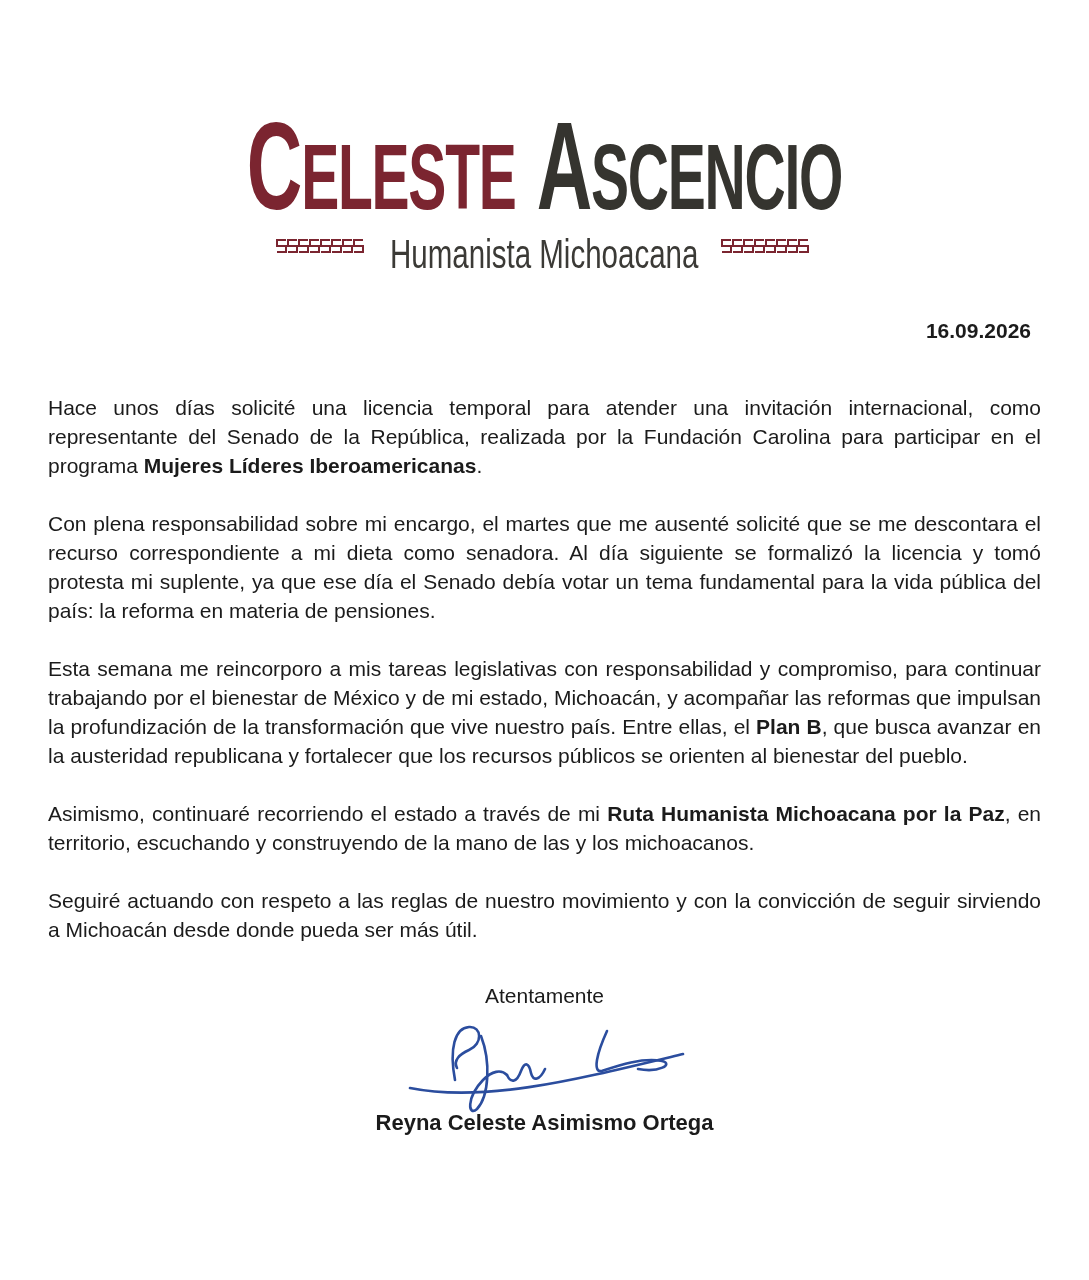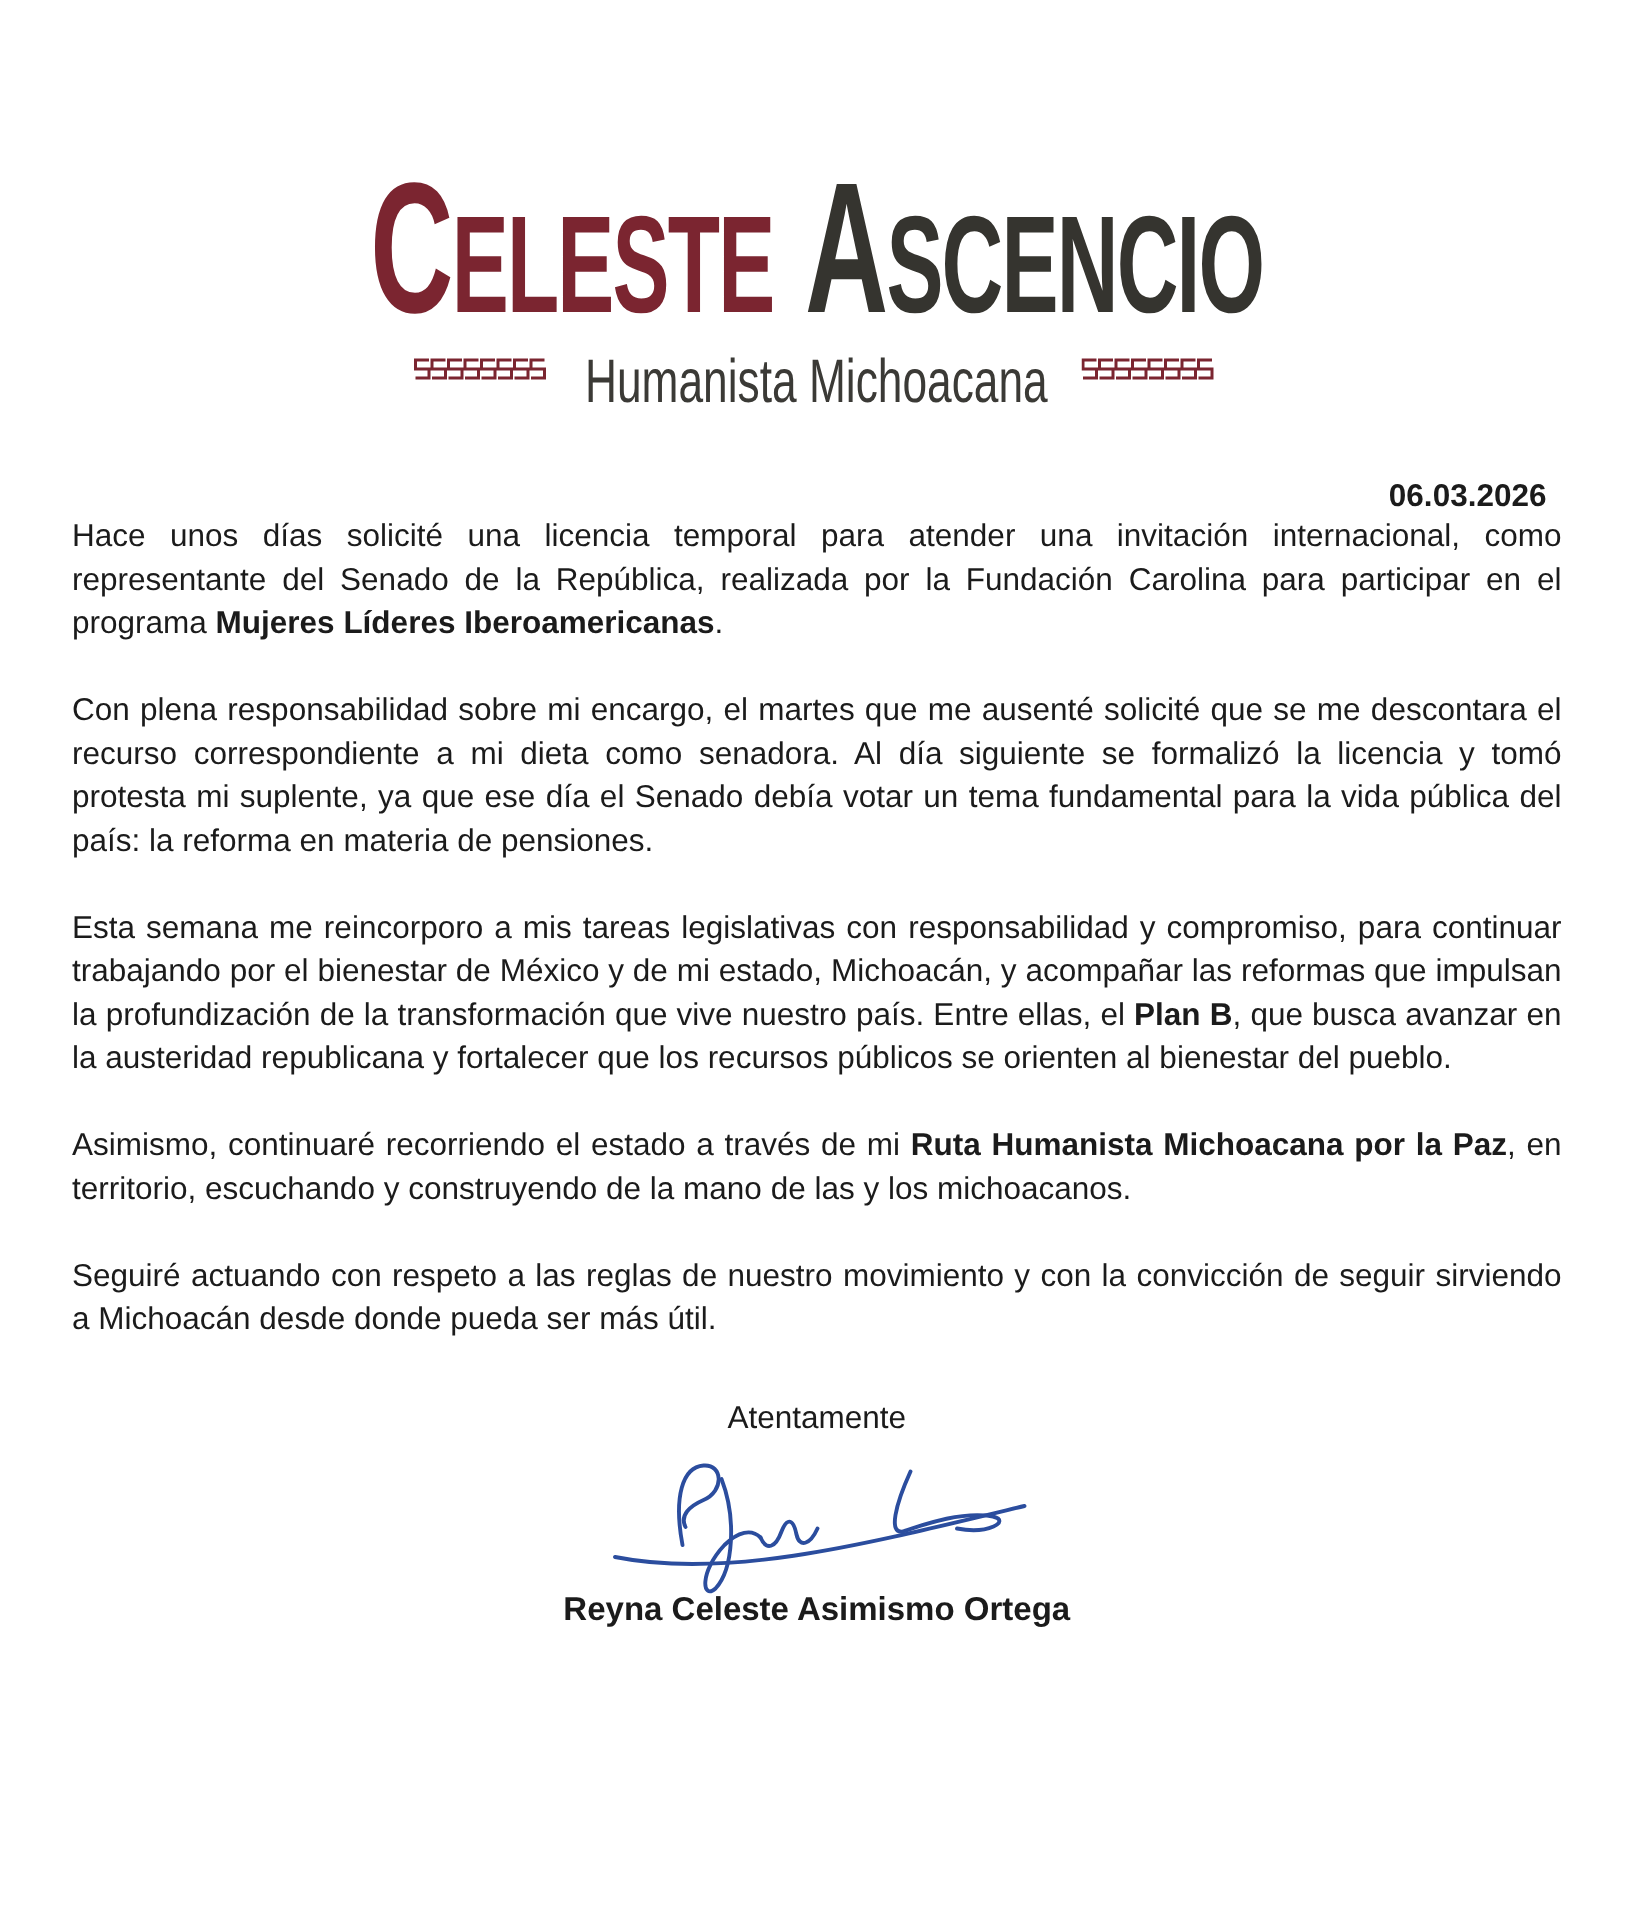--- a/index.html
+++ b/index.html
@@ -59,21 +59,21 @@
   
   .date-line {
     margin-top: 42px;
     text-align: right;
     font-weight: bold;
     font-size: 21px;
     padding-right: 10px;
   }
 
   
-  .letter-body { }
+  .letter-body { margin-top: 50px; }
   .letter-body p {
     margin: 0 0 29px 0;
     font-size: 21px;
     line-height: 29px;
     text-align: justify;
   }
   .letter-body p:last-child { margin-bottom: 0; }
   .b { font-weight: bold; }
 
   
@@ -97,21 +97,21 @@
       <svg class="meander" width="92" height="16" viewBox="0 0 92 16" aria-hidden="true">
         <path fill="none" stroke="#7b2530" stroke-width="2" d="M10,2 H1 V8 H10 V14 H1 M21,2 H12 V8 H21 V14 H12 M32,2 H23 V8 H32 V14 H23 M43,2 H34 V8 H43 V14 H34 M54,2 H45 V8 H54 V14 H45 M65,2 H56 V8 H65 V14 H56 M76,2 H67 V8 H76 V14 H67 M87,2 H78 V8 H87 V14 H78"></path>
       </svg>
       <span class="subtitle">Humanista Michoacana</span>
       <svg class="meander" width="92" height="16" viewBox="0 0 92 16" aria-hidden="true">
         <path fill="none" stroke="#7b2530" stroke-width="2" d="M10,2 H1 V8 H10 V14 H1 M21,2 H12 V8 H21 V14 H12 M32,2 H23 V8 H32 V14 H23 M43,2 H34 V8 H43 V14 H34 M54,2 H45 V8 H54 V14 H45 M65,2 H56 V8 H65 V14 H56 M76,2 H67 V8 H76 V14 H67 M87,2 H78 V8 H87 V14 H78"></path>
       </svg>
     </div>
   </header>
 
-  <div class="date-line">06.03.2026</div>
+  <div class="date-line">16.09.2026</div>
 
   <main class="letter-body">
     <p><span>Hace unos días solicité una licencia temporal para atender una invitación internacional, como representante del Senado de la República, realizada por la Fundación Carolina para participar en el programa </span><span class="b">Mujeres Líderes Iberoamericanas</span><span>.</span></p>
     <p><span>Con plena responsabilidad sobre mi encargo, el martes que me ausenté solicité que se me descontara el recurso correspondiente a mi dieta como senadora. Al día siguiente se formalizó la licencia y tomó protesta mi suplente, ya que ese día el Senado debía votar un tema fundamental para la vida pública del país: la reforma en materia de pensiones.</span><span class="b"></span><span></span></p>
     <p><span>Esta semana me reincorporo a mis tareas legislativas con responsabilidad y compromiso, para continuar trabajando por el bienestar de México y de mi estado, Michoacán, y acompañar las reformas que impulsan la profundización de la transformación que vive nuestro país. Entre ellas, el </span><span class="b">Plan B</span><span>, que busca avanzar en la austeridad republicana y fortalecer que los recursos públicos se orienten al bienestar del pueblo.</span></p>
     <p><span>Asimismo, continuaré recorriendo el estado a través de mi </span><span class="b">Ruta Humanista Michoacana por la Paz</span><span>, en territorio, escuchando y construyendo de la mano de las y los michoacanos.</span></p>
     <p><span>Seguiré actuando con respeto a las reglas de nuestro movimiento y con la convicción de seguir sirviendo a Michoacán desde donde pueda ser más útil.</span><span class="b"></span><span></span></p>
   </main>
 
   <footer class="closing">

